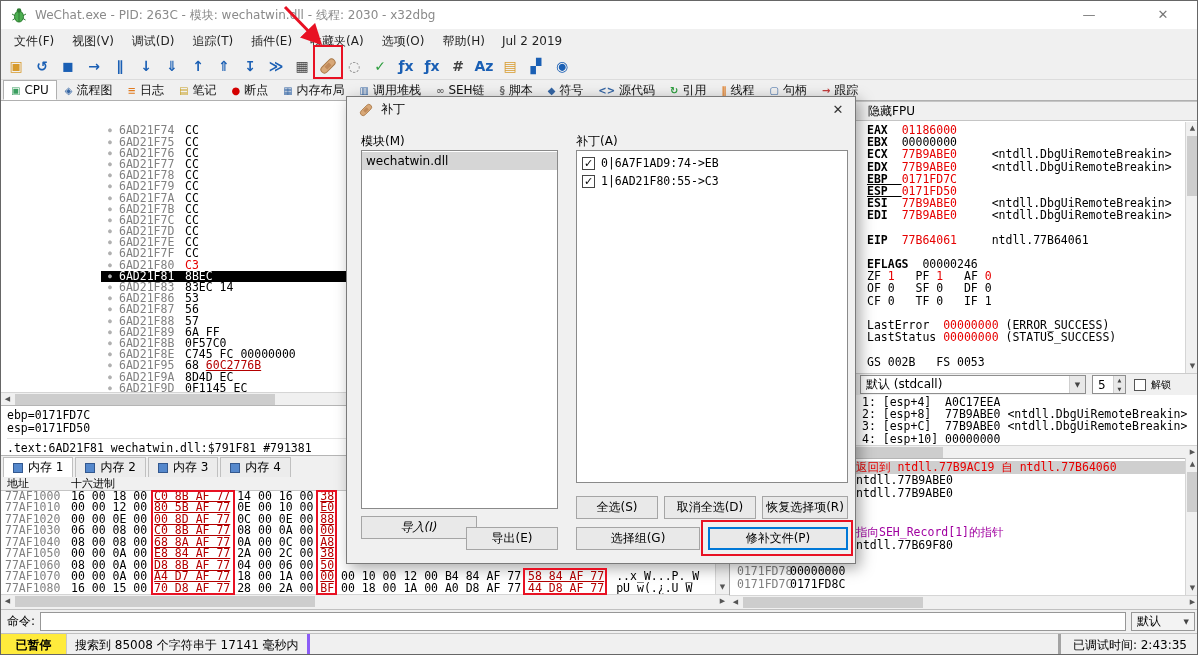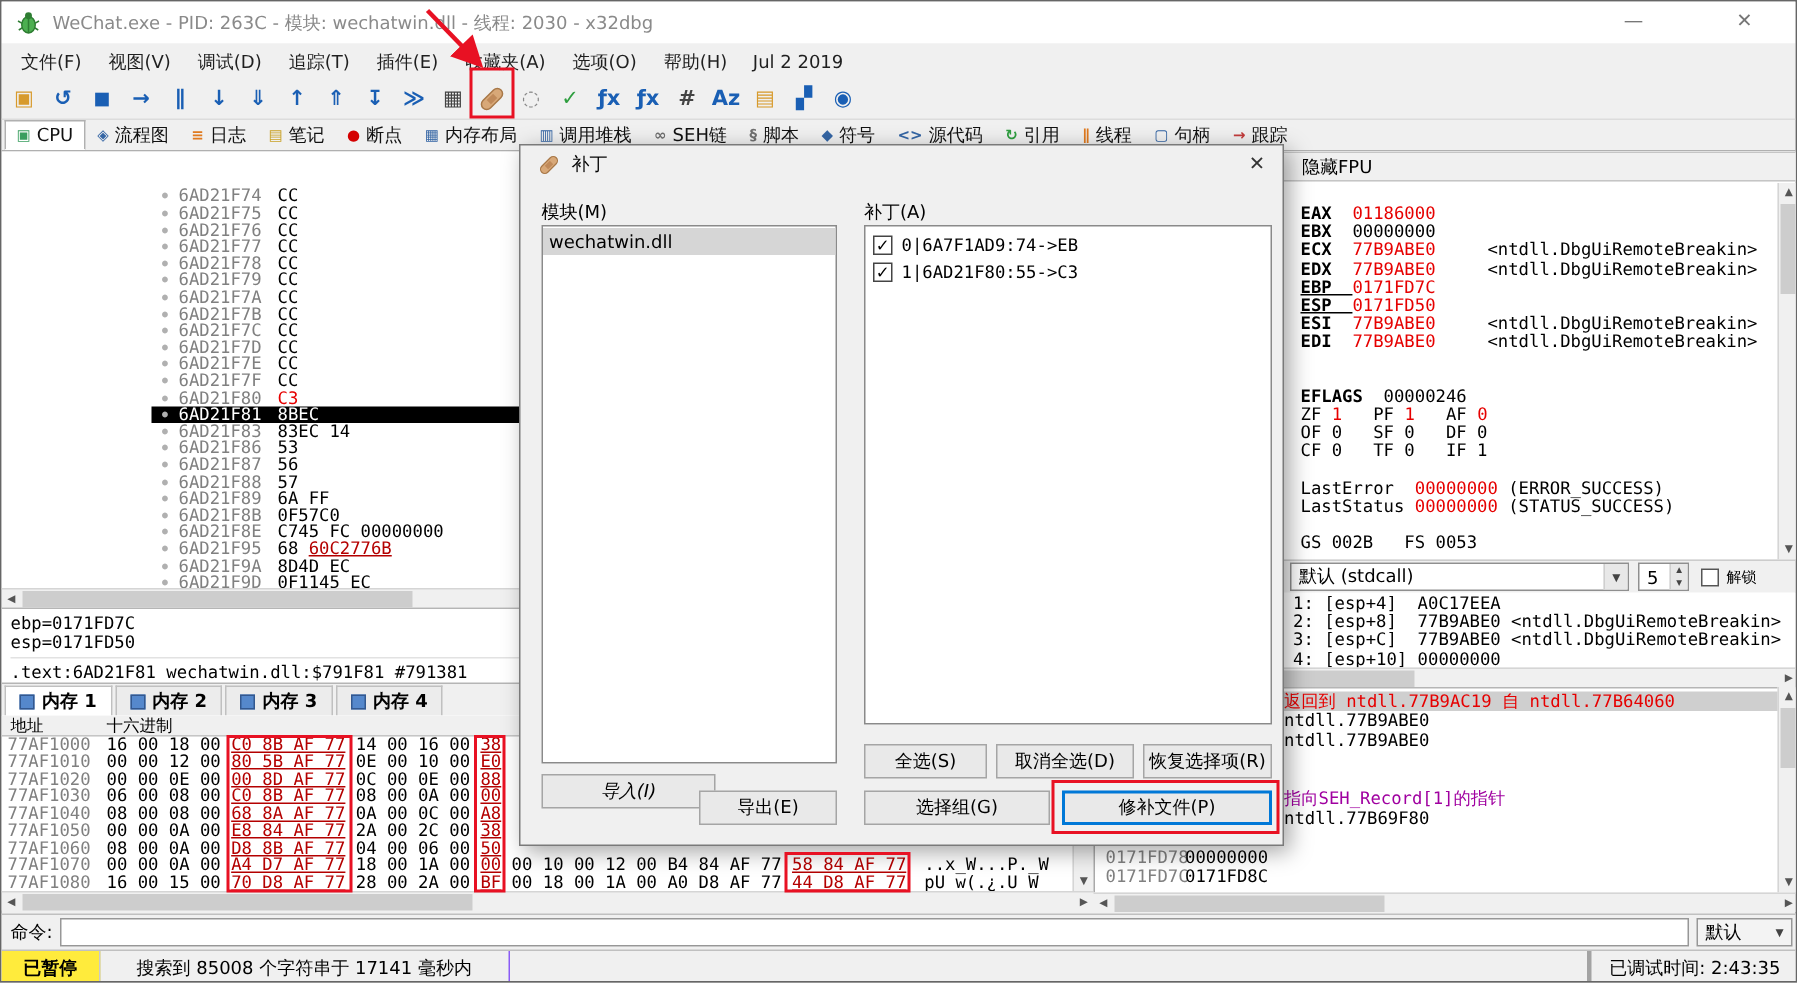--- a/index.html
+++ b/index.html
@@ -52,37 +52,37 @@
   .sthumb{position:absolute;background:#cdcdcd;}
 
   
   #infopane{position:absolute;left:0;top:404px;width:728px;height:51px;background:#fff;border-top:1px solid #b5b5b5;border-bottom:1px solid #b5b5b5;border-right:1px solid #aaa;
             font-family:"DejaVu Sans Mono","Liberation Mono",monospace;font-size:11.5px;line-height:12.5px;padding:3px 0 0 6px;}
   .il{white-space:pre;}
   .l3{margin-top:4px;border-top:1px solid #e2e2e2;padding-top:3px;}
 
   
   #dumptabs{position:absolute;left:0;top:455px;width:728px;height:21px;background:#f0f0f0;display:flex;align-items:flex-end;padding-left:2px;border-right:1px solid #aaa;}
-  .dtab{height:20px;padding:0 9px;display:flex;align-items:center;background:#ececec;border:1px solid #c0c0c0;border-bottom:none;margin-right:2px;white-space:nowrap;font-weight:bold;}
+  .dtab{height:20px;padding:0 9px;display:flex;align-items:center;background:#ececec;border:1px solid #c0c0c0;border-bottom:none;margin-right:2px;white-space:nowrap;}
   .dtab.active{background:#fff;}
   .dtabicon{width:10px;height:10px;background:#5588cc;border:1px solid #33588f;margin-right:5px;}
   #dump{position:absolute;left:0;top:476px;width:728px;height:117px;background:#fff;border-right:1px solid #aaa;overflow:hidden;
         font-family:"DejaVu Sans Mono","Liberation Mono",monospace;font-size:11.5px;line-height:11.45px;}
   #dumphead{height:14px;background:#f0f0f0;border-bottom:1px solid #c5c5c5;font-family:"DejaVu Sans","Liberation Sans",sans-serif;font-size:11px;display:flex;line-height:13px;}
   #dumphead .h1{width:70px;padding-left:6px;}
   .mrow{height:11.45px;display:flex;}
   .maddr{width:70px;flex:none;color:#808080;padding-left:4px;}
   .mhex{white-space:pre;flex:none;}
   .masc{margin-left:12px;color:#000;white-space:pre;}
   #dumpvs{left:714px;top:476px;height:117px;}
 
   
   #regpane{position:absolute;left:728px;top:100px;width:470px;height:272px;background:#fff;border-left:6px solid #a21caf;overflow:hidden;}
   #hidefpu{height:20px;background:#f0f0f0;border:1px solid #c5c5c5;padding-left:132px;line-height:18px;font-size:12px;}
-  #reglines{padding:15px 0 0 132px;font-family:"DejaVu Sans Mono","Liberation Mono",monospace;font-size:11.5px;}
+  #reglines{padding:3px 0 0 132px;font-family:"DejaVu Sans Mono","Liberation Mono",monospace;font-size:11.5px;}
   .rline{height:12.2px;line-height:12.2px;white-space:pre;}
   #regvs{left:1184px;top:121px;height:251px;}
 
   #callconv{position:absolute;left:728px;top:372px;width:470px;height:22px;background:#f0f0f0;border-top:1px solid #ccc;border-left:1px solid #aaa;display:flex;align-items:center;padding-left:130px;}
   #convselect{width:226px;height:19px;background:#fff;border:1px solid #8f8f8f;display:flex;align-items:center;padding-left:5px;font-size:12px;}
   .dropar{margin-left:auto;width:16px;height:100%;display:flex;align-items:center;justify-content:center;font-size:7px;color:#444;background:#e8e8e8;border-left:1px solid #cfcfcf;}
   #depthspin{width:34px;height:19px;background:#fff;border:1px solid #8f8f8f;margin-left:6px;display:flex;align-items:center;padding-left:5px;font-size:12px;}
   .spincol{margin-left:auto;width:12px;display:flex;flex-direction:column;background:#e8e8e8;border-left:1px solid #cfcfcf;height:100%;}
   .spincol span{flex:1;font-size:5px;line-height:8px;text-align:center;color:#444;}
   #unlock{margin-left:8px;display:flex;align-items:center;font-size:10px;}
@@ -107,21 +107,21 @@
   #dumphs{left:0;top:593px;width:728px;}
 
   
   #cmdrow{position:absolute;left:0;top:608px;width:1198px;height:24px;background:#f0f0f0;border-top:1px solid #c0c0c0;display:flex;align-items:center;padding:0 4px;}
   #cmdlabel{margin:0 5px 0 2px;}
   #cmdinput{flex:1;height:19px;background:#fff;border:1px solid #979797;font-size:12px;padding:0 4px;outline:none;}
   #cmddrop{width:64px;height:19px;margin-left:5px;background:#f3f3f3;border:1px solid #979797;display:flex;align-items:center;justify-content:space-between;padding:0 5px;font-size:12px;}
   #cmddrop .ar{font-size:7px;color:#444;}
   #statusrow{position:absolute;left:0;top:632px;width:1198px;height:23px;background:#f0f0f0;border-top:1px solid #c0c0c0;display:flex;align-items:stretch;}
   #statebadge{width:66px;background:var(--paused-yellow,#ffeb3c);display:flex;align-items:center;justify-content:center;font-weight:bold;border-right:1px solid #c9c9c9;}
-  #statusmsg{display:flex;align-items:center;padding:0 24px;border-right:1px solid #8b5cf6;}
+  #statusmsg{display:flex;align-items:center;padding:0 8px;border-right:3px solid #8b5cf6;}
   #statustime{margin-left:auto;display:flex;align-items:center;padding:0 12px;border-left:3px solid #a3a3a3;}
 
   
   #patchdlg{position:absolute;left:345px;top:95px;width:510px;height:468px;background:#f0f0f0;border:1px solid #7a7a7a;box-shadow:4px 4px 14px rgba(0,0,0,.35);z-index:10;}
   #dlgtitlebar{height:25px;display:flex;align-items:center;padding-left:10px;}
   #dlgtitle{font-size:12px;}
   #dlgclose{position:absolute;right:1px;top:1px;width:32px;height:23px;text-align:center;line-height:23px;font-size:13px;color:#333;}
   .grouplabel{position:absolute;font-size:12px;}
   #modlabel{left:14px;top:36px;}
   #patlabel{left:229px;top:36px;}
@@ -414,20 +414,21 @@
     <div id="reglines">
         <div class="rline"><span class="c-b">EAX  </span><span class="c-r">01186000</span></div>
         <div class="rline"><span class="c-b">EBX  </span><span class="c-k">00000000</span></div>
         <div class="rline"><span class="c-b">ECX  </span><span class="c-r">77B9ABE0</span><span class="c-k">     &lt;ntdll.DbgUiRemoteBreakin&gt;</span></div>
         <div class="rline"><span class="c-b">EDX  </span><span class="c-r">77B9ABE0</span><span class="c-k">     &lt;ntdll.DbgUiRemoteBreakin&gt;</span></div>
         <div class="rline"><span class="c-bu">EBP  </span><span class="c-r">0171FD7C</span></div>
         <div class="rline"><span class="c-bu">ESP  </span><span class="c-r">0171FD50</span></div>
         <div class="rline"><span class="c-b">ESI  </span><span class="c-r">77B9ABE0</span><span class="c-k">     &lt;ntdll.DbgUiRemoteBreakin&gt;</span></div>
         <div class="rline"><span class="c-b">EDI  </span><span class="c-r">77B9ABE0</span><span class="c-k">     &lt;ntdll.DbgUiRemoteBreakin&gt;</span></div>
         <div class="rline"></div>
+        <div class="rline"><span class="c-b">EIP  </span><span class="c-r">77B64061</span><span class="c-k">     ntdll.77B64061</span></div>
         <div class="rline"></div>
         <div class="rline"><span class="c-b">EFLAGS  </span><span class="c-k">00000246</span></div>
         <div class="rline"><span class="c-k">ZF </span><span class="c-r">1</span><span class="c-k">   PF </span><span class="c-r">1</span><span class="c-k">   AF </span><span class="c-r">0</span></div>
         <div class="rline"><span class="c-k">OF 0   SF 0   DF 0</span></div>
         <div class="rline"><span class="c-k">CF 0   TF 0   IF 1</span></div>
         <div class="rline"></div>
         <div class="rline"><span class="c-k">LastError  </span><span class="c-r">00000000</span><span class="c-k"> (ERROR_SUCCESS)</span></div>
         <div class="rline"><span class="c-k">LastStatus </span><span class="c-r">00000000</span><span class="c-k"> (STATUS_SUCCESS)</span></div>
         <div class="rline"></div>
         <div class="rline"><span class="c-k">GS 002B   FS 0053</span></div>

